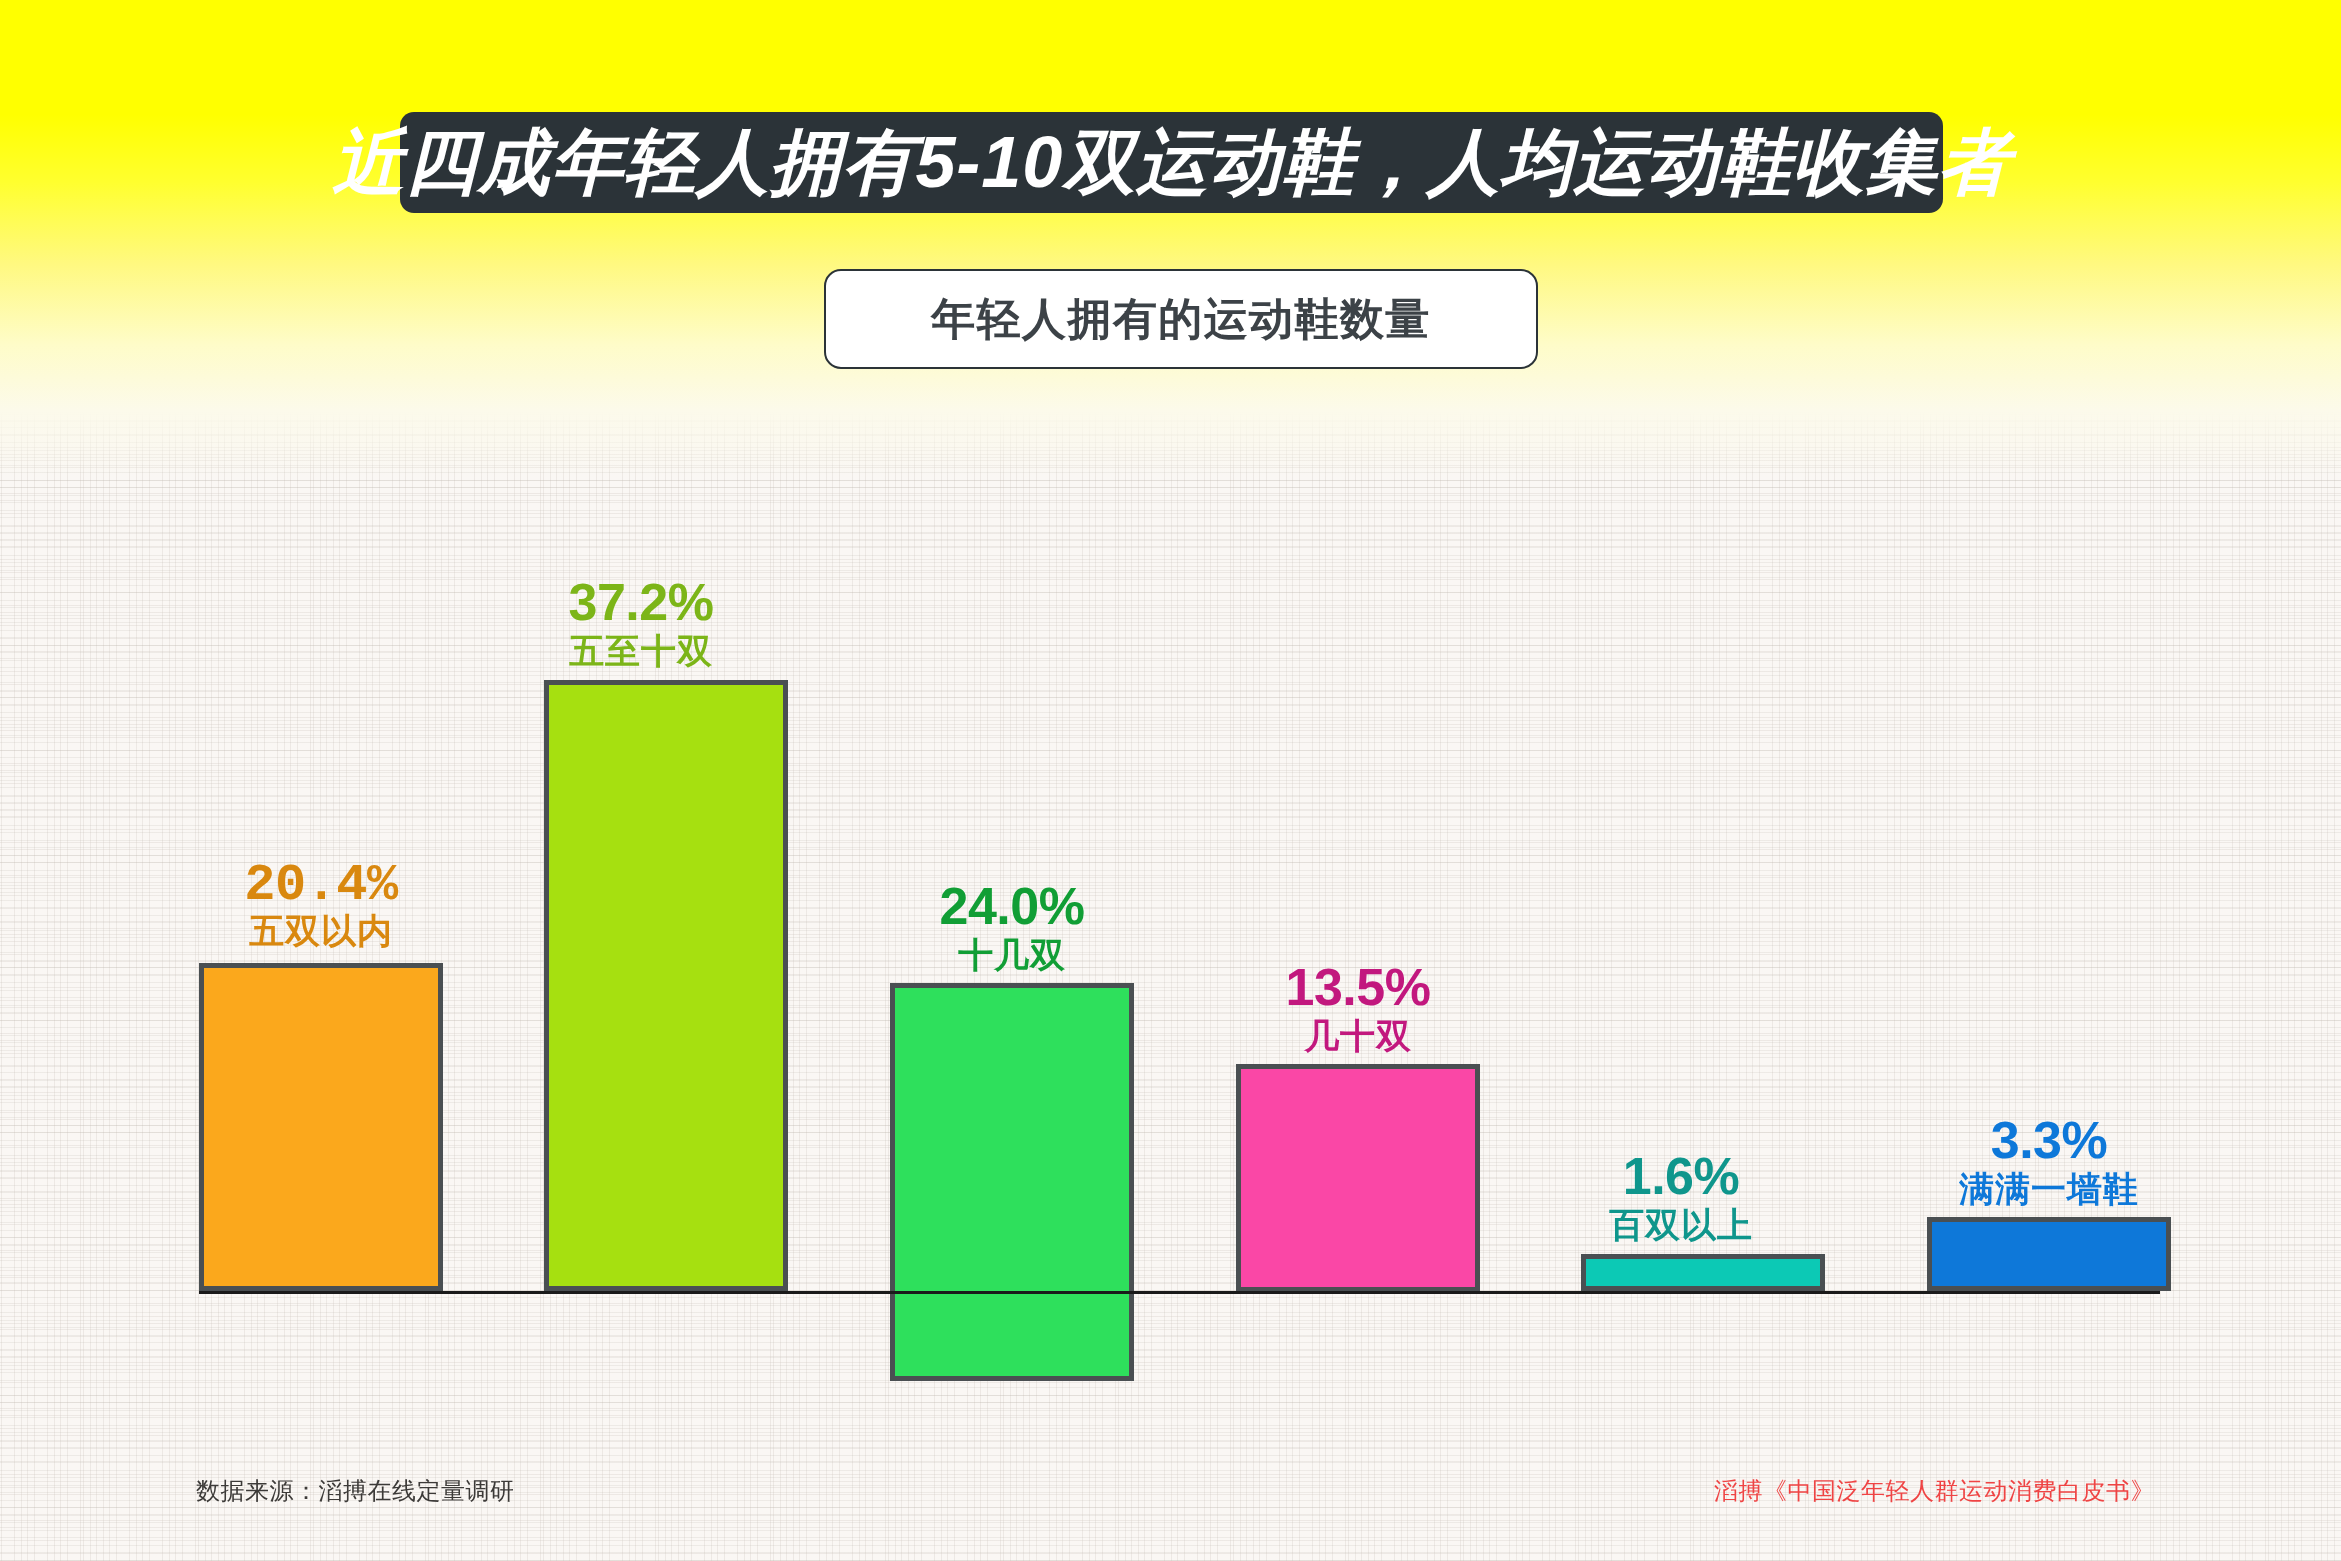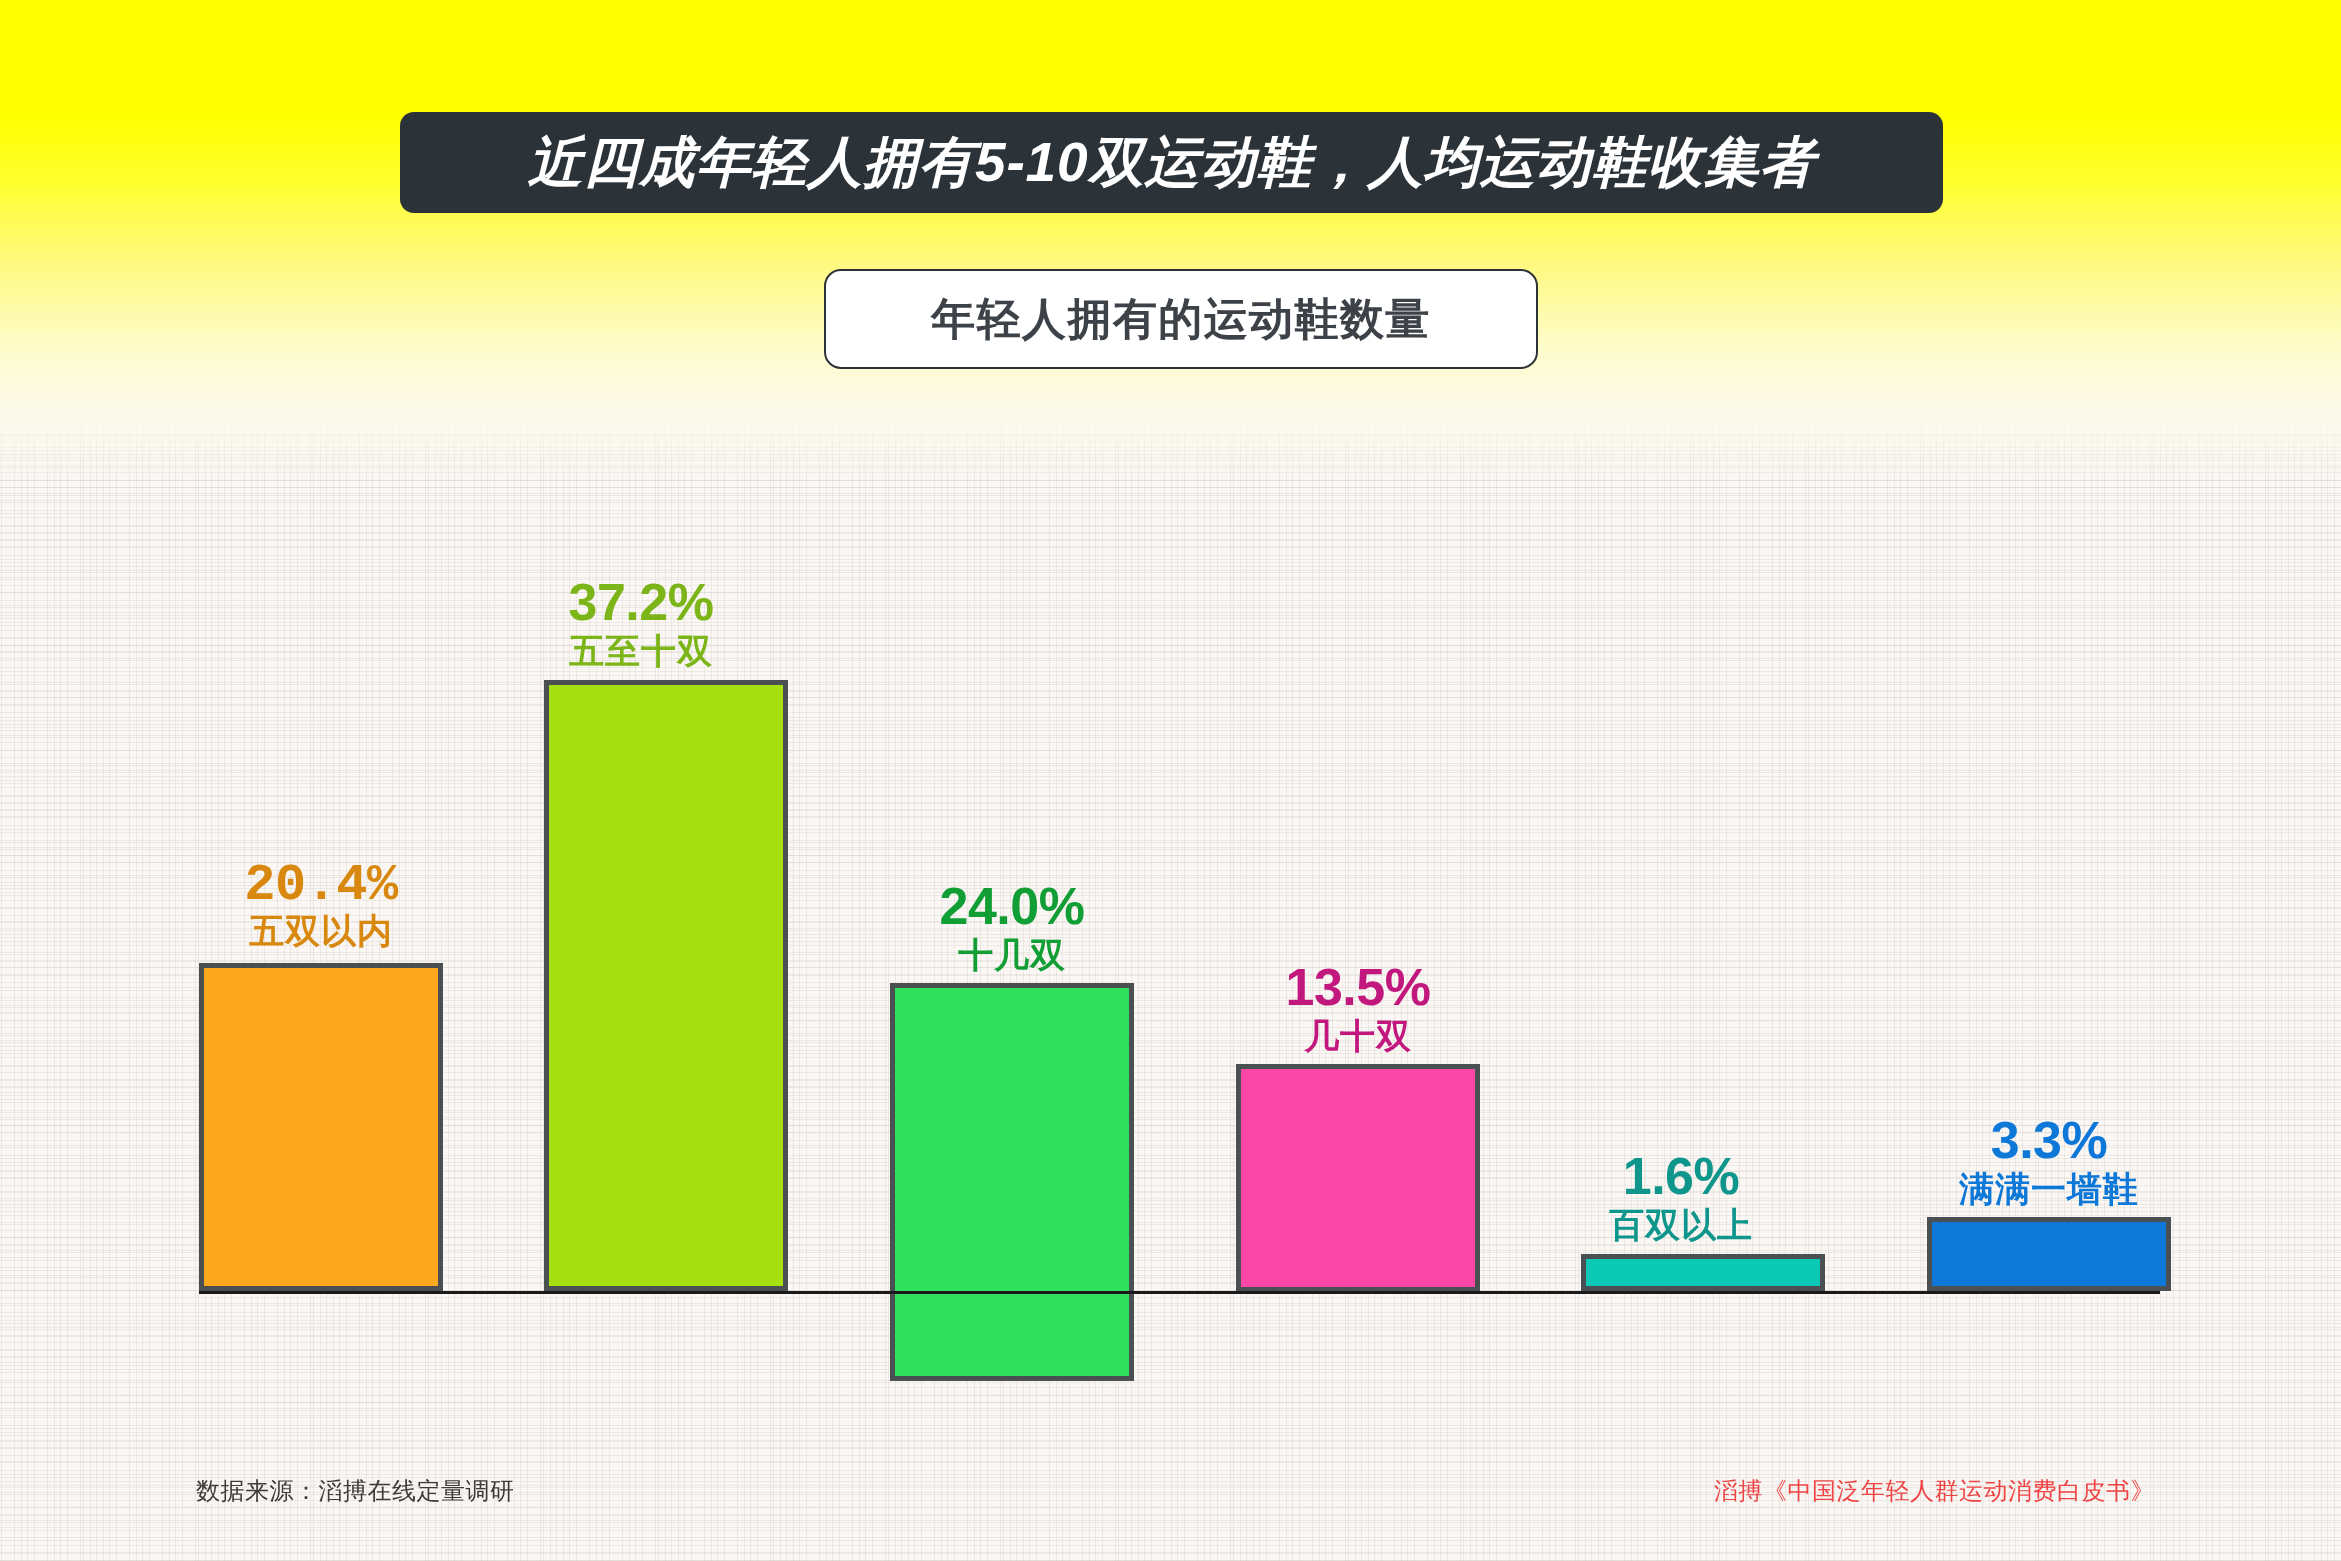--- a/index.html
+++ b/index.html
@@ -42,21 +42,21 @@
       #FEFCC8 72%, #FCFAEB 86%, rgba(250,247,244,0) 100%);
   }
 
   
   #title-bar {
     position:absolute; left:400px; top:112px; width:1543px; height:101px;
     background:#2B3338; border-radius:14px;
     display:flex; align-items:center; justify-content:center;
   }
   #title-text {
-    color:#FFFFFF; font-size:55px; font-weight:bold; font-style:italic;
+    color:#FFFFFF; font-size:72px; font-weight:bold; font-style:italic;
     letter-spacing:0.9px; white-space:nowrap;
   }
   #subtitle-pill {
     position:absolute; left:824px; top:269px; width:714px; height:100px;
     background:#FFFFFF; border:2.3px solid #2B3338; border-radius:17px;
     display:flex; align-items:center; justify-content:center;
   }
   #subtitle-text {
     color:#3C4247; font-size:44px; font-weight:bold; letter-spacing:1.4px;
     white-space:nowrap;

